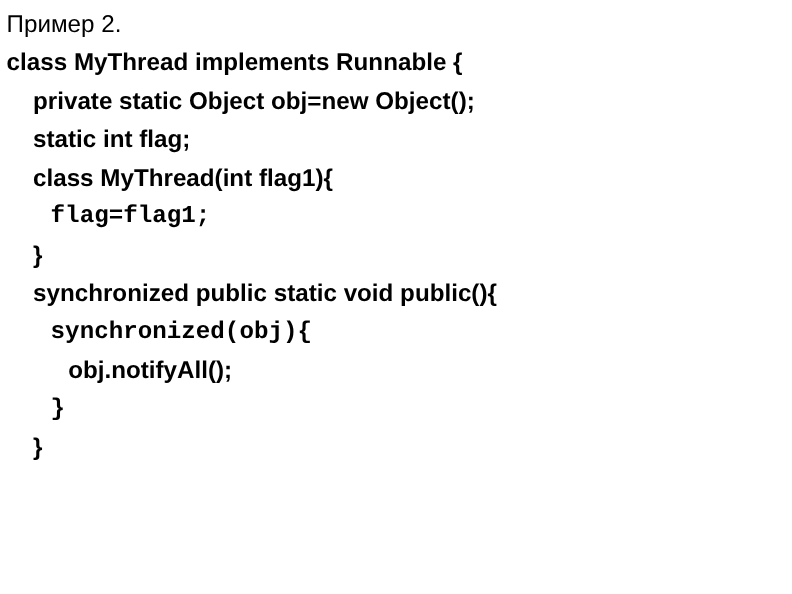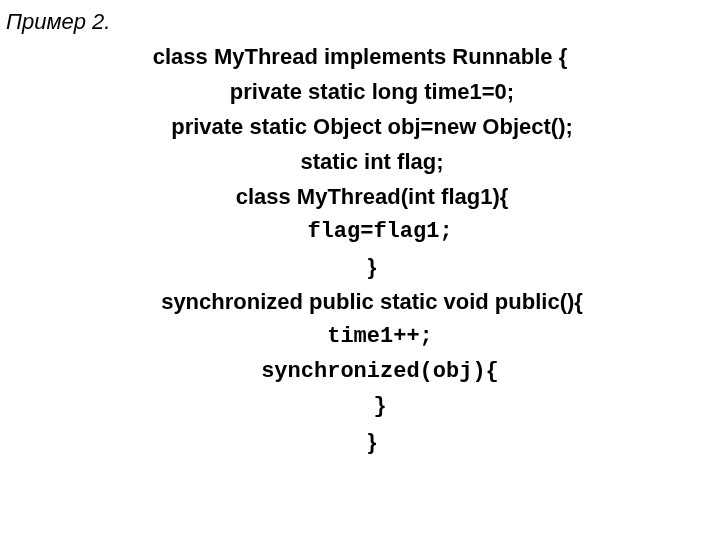--- a/index.html
+++ b/index.html
@@ -11,41 +11,38 @@
     font-family: Arial, Helvetica, sans-serif;
     font-size: 22px;
     line-height: 35px;
     color: #000000;
   }
   .page {
     padding: 4px 6px;
   }
   .title {
     font-weight: 400;
-    font-style: italic;
   }
   .code-line {
     font-weight: 700;
     white-space: pre;
-    text-align: center;
   }
   .i1 { padding-left: 24px; }
   .i2 { padding-left: 40px; font-family: Liberation Mono, monospace; }
   .i3 { padding-left: 56px; }
 </style>
 </head>
 <body>
 
 <div class="page">
   <div class="title">Пример 2.</div>
   <div class="code-line">class MyThread implements Runnable {</div>
-  <div class="code-line i1">private static long time1=0;</div>
   <div class="code-line i1">private static Object obj=new Object();</div>
   <div class="code-line i1">static int flag;</div>
   <div class="code-line i1">class MyThread(int flag1){</div>
   <div class="code-line i2">flag=flag1;</div>
   <div class="code-line i1">}</div>
   <div class="code-line i1">synchronized public static void public(){</div>
-  <div class="code-line i2">time1++;</div>
   <div class="code-line i2">synchronized(obj){</div>
+  <div class="code-line i3">obj.notifyAll();</div>
   <div class="code-line i2">}</div>
   <div class="code-line i1">}</div>
 </div>
 
 </body></html>

